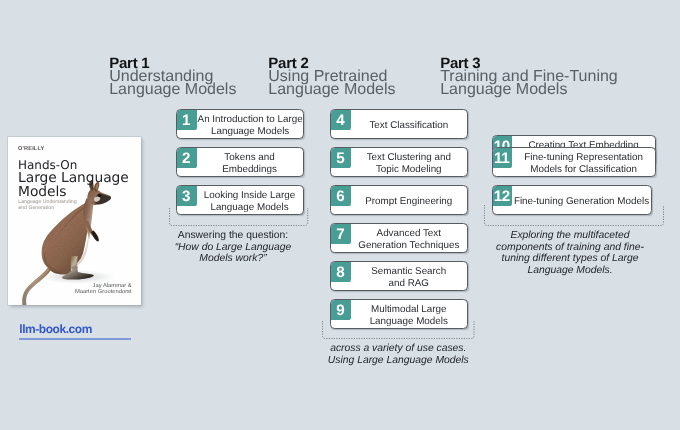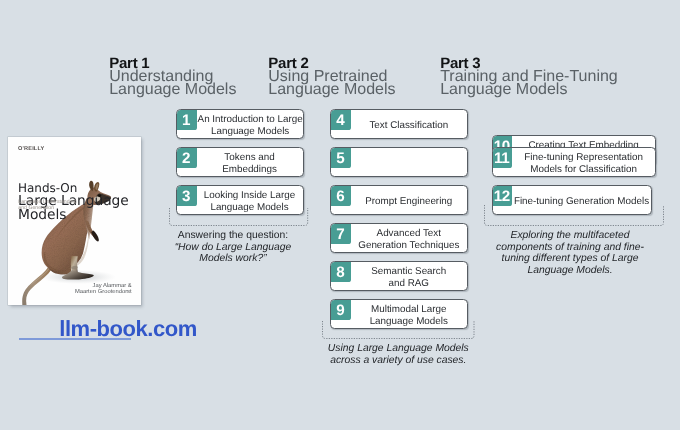--- a/index.html
+++ b/index.html
@@ -15,29 +15,29 @@
 
   
   .book-wrap{position:absolute;left:8.4px;top:137px;width:133.1px;height:167.5px;}
   .book{position:absolute;inset:0;background:#fefefe;overflow:hidden;
         box-shadow:0 0 0 .5px rgba(150,158,166,.55), 1.5px 2px 3px rgba(70,80,92,.30);}
   .kang{position:absolute;left:11.6px;top:45px;width:96px;height:126px;}
   .kang svg{display:block;width:100%;height:100%;overflow:visible;}
 
   .oreilly{position:absolute;left:18.1px;top:145.6px;font-size:5.6px;font-weight:700;letter-spacing:.15px;color:#55504e;}
   .btitle{position:absolute;left:18.1px;top:158.8px;width:126px;color:#232428;
-          font-family:"DejaVu Sans",sans-serif;font-weight:400;letter-spacing:-.05px;margin-top:23px;}
+          font-family:"DejaVu Sans",sans-serif;font-weight:400;letter-spacing:-.05px;}
   .btitle>div:nth-child(1){font-size:12.0px;line-height:13.4px;}
   .btitle>div:nth-child(2){font-size:13.8px;line-height:13.6px;}
   .btitle>div:nth-child(3){font-size:13.8px;line-height:13.8px;}
   .bsub{position:absolute;left:18.3px;top:199.4px;width:70px;color:#9a938c;font-size:5.2px;line-height:6.1px;}
   .bauth{position:absolute;left:0;width:131.6px;top:284.4px;text-align:right;color:#55585c;font-size:5.8px;line-height:5.6px;}
 
-  .link{position:absolute;left:19.3px;top:322px;color:#3257c9;font-size:22px;font-weight:700;letter-spacing:-.45px;
-        line-height:14px;text-decoration:none;margin-left:40px;}
+  .link{position:absolute;left:19.3px;top:322px;color:#3257c9;font-size:12px;font-weight:700;letter-spacing:-.45px;
+        line-height:14px;text-decoration:none;}
   .link-rule{position:absolute;left:18.9px;top:338.2px;width:112.2px;height:1.6px;background:#7e9ad9;}
 
   
   .col{position:absolute;}
   .phead{position:absolute;text-align:left;left:0;right:0;}
   .ptitle{font-size:15px;font-weight:700;color:#121416;letter-spacing:-.25px;line-height:14.5px;}
   .psub{font-size:16px;color:#5a6166;line-height:12.9px;margin-top:0.4px;}
 
   .dash{position:absolute;box-sizing:border-box;pointer-events:none;}
   .dash svg{display:block;overflow:visible;}
@@ -241,20 +241,24 @@
           </svg>
         </div>
         <div class="chap" style="left: 0px; width: 137.2px; top: 109.3px;">
           <div class="num">4</div>
           <div class="ctext">
             <div>Text Classification</div>
           </div>
         </div>
         <div class="chap" style="left: 0px; width: 137.2px; top: 147.3px;">
           <div class="num">5</div>
+          <div class="ctext">
+            <div>Text Clustering and</div>
+            <div>Topic Modeling</div>
+          </div>
         </div>
         <div class="chap" style="left: 0px; width: 137.2px; top: 185.3px;">
           <div class="num">6</div>
           <div class="ctext">
             <div>Prompt Engineering</div>
           </div>
         </div>
         <div class="chap" style="left: 0px; width: 137.2px; top: 223.3px;">
           <div class="num">7</div>
           <div class="ctext">
@@ -270,22 +274,22 @@
           </div>
         </div>
         <div class="chap" style="left: 0px; width: 137.2px; top: 299.3px;">
           <div class="num">9</div>
           <div class="ctext">
             <div>Multimodal Large</div>
             <div>Language Models</div>
           </div>
         </div>
         <div class="note" style="left: -62.1px; width: 260px; top: 343.3px;">
+          <div class="it">across a variety of use cases.</div>
           <div class="it">Using Large Language Models</div>
-          <div class="it">across a variety of use cases.</div>
         </div>
       </div>
       <div class="col" style="left: 491.7px; top: 0px; width: 164.2px; height: 430px;">
         <div class="phead" style="top: 56.6px; left: -51.5px; right: auto; width: 260px;">
           <div class="ptitle">Part 3</div>
           <div class="psub">
             <div>Training and Fine-Tuning</div>
             <div>Language Models</div>
           </div>
         </div>

